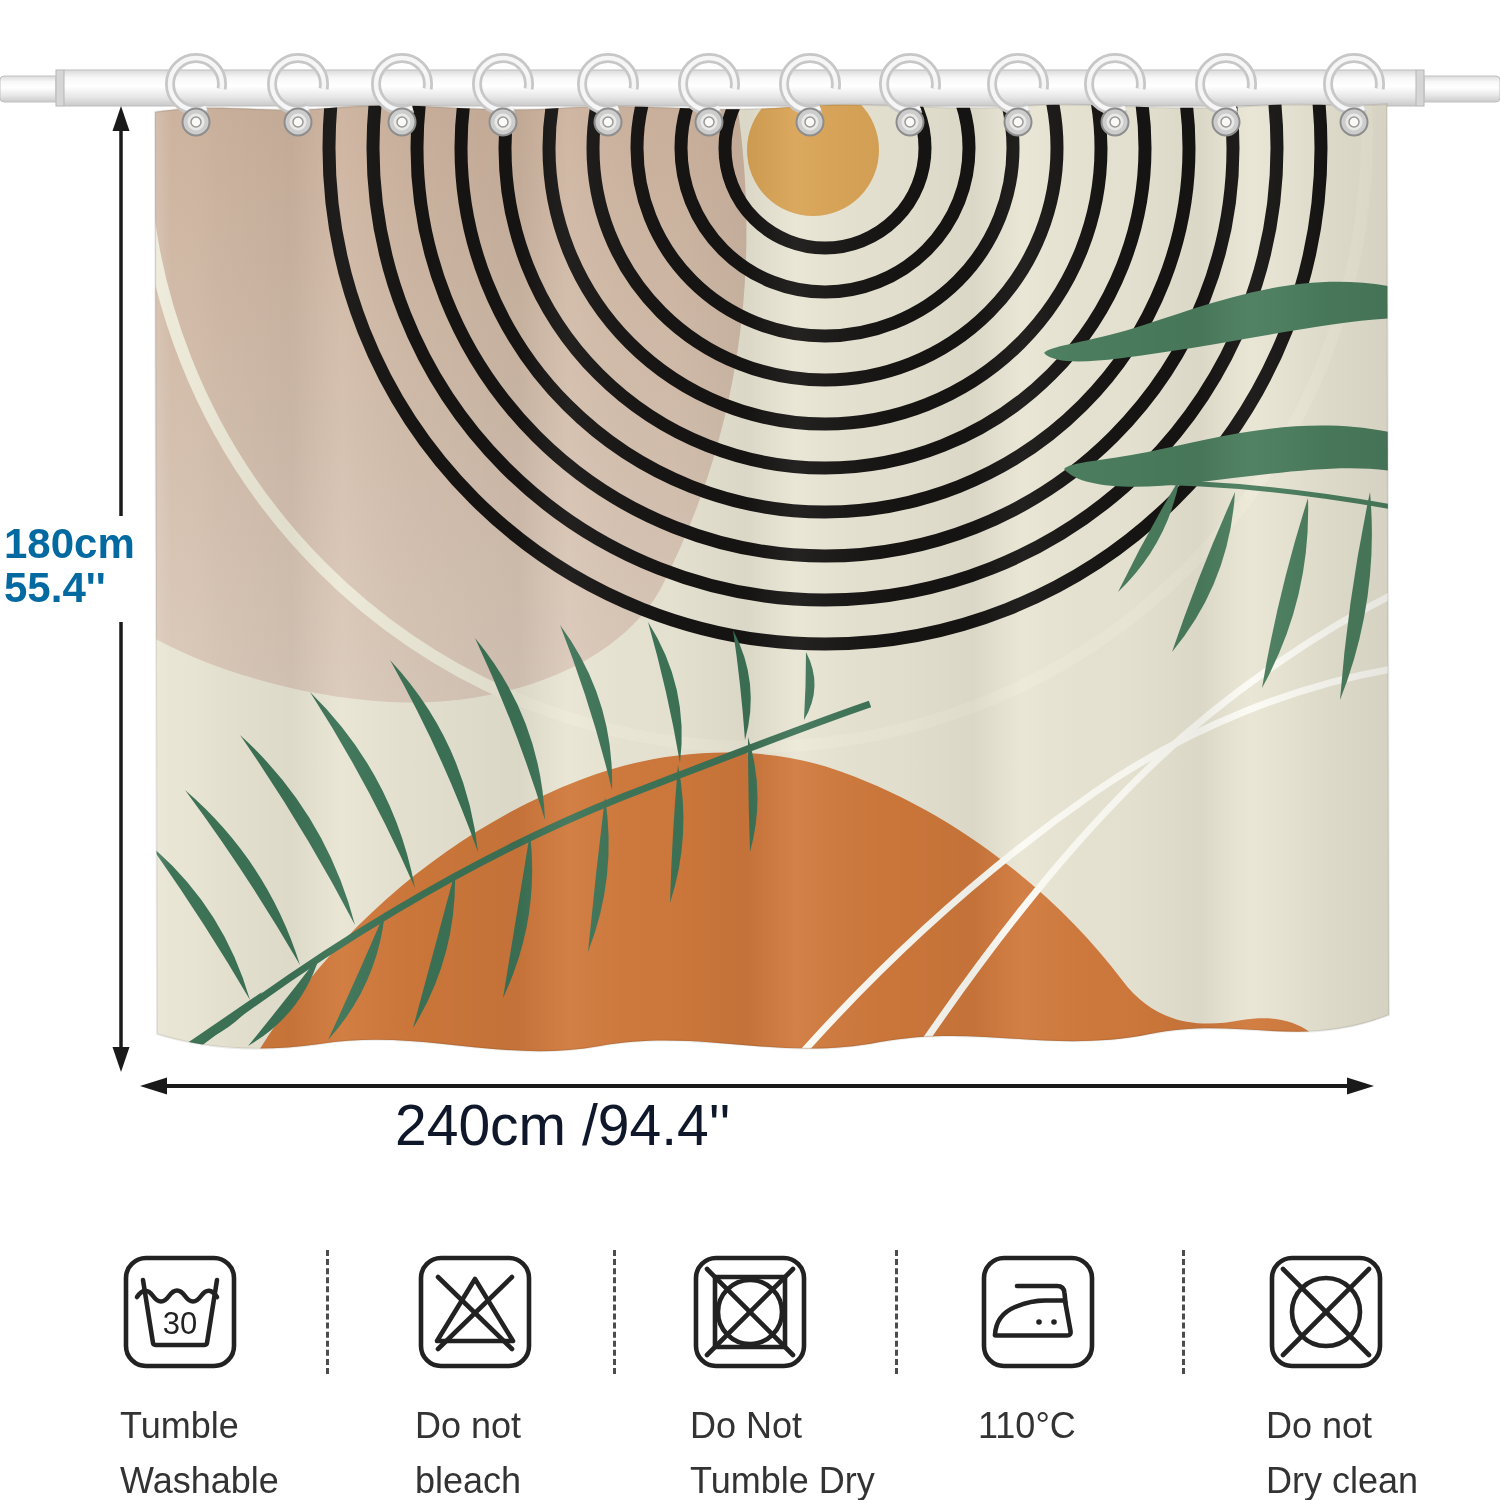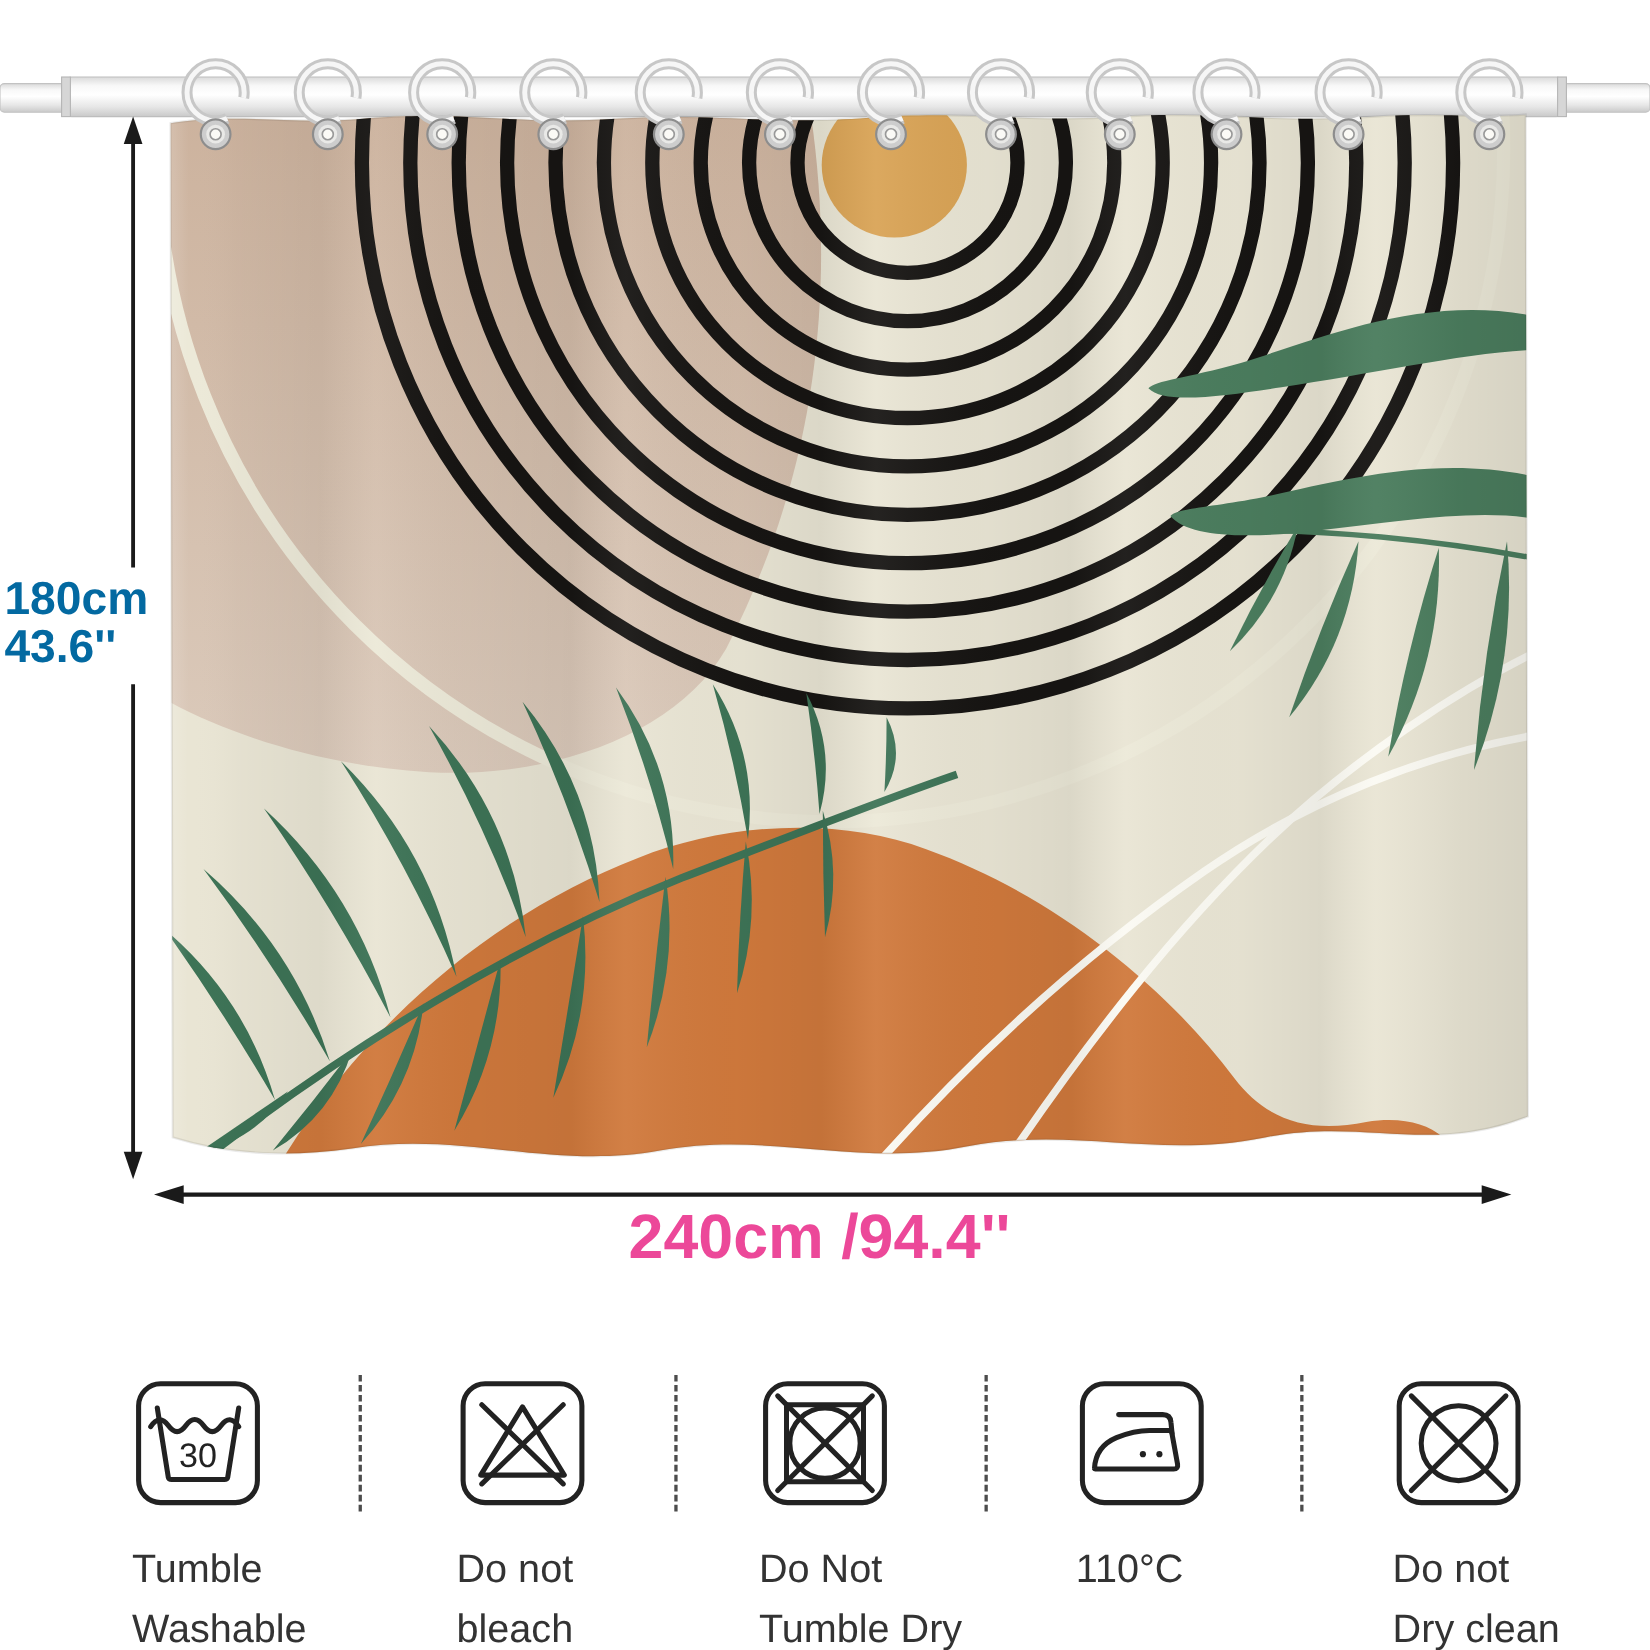--- a/index.html
+++ b/index.html
@@ -2,22 +2,22 @@
 <html><head>
 <meta charset="utf-8">
 <style>
   html,body{margin:0;padding:0;background:#fff;}
   .stage{position:relative;width:1500px;height:1500px;background:#ffffff;overflow:hidden;
          font-family:"Liberation Sans", sans-serif;}
   .stage svg.main{position:absolute;left:0;top:0;}
   
   .dim-v{position:absolute;left:4px;top:522px;font-weight:700;font-size:42px;line-height:44px;
          color:#0369a1;letter-spacing:0px;}
-  .dim-h{position:absolute;left:395px;top:1092px;width:700px;text-align:center;font-weight:700;
-         font-size:57px;color:#ec4899;}
+  .dim-h{position:absolute;left:395px;top:1092px;width:700px;text-align:left;font-weight:400;
+         font-size:57px;color:#0f172a;}
   
   .care-item{position:absolute;top:1252px;width:230px;}
   .care-item svg{display:block;width:120px;height:120px;}
   .care-label{margin-top:26px;font-size:36px;line-height:55px;color:#333;}
   .care-sep{position:absolute;top:1250px;height:124px;width:0;border-left:3px dashed #4c4c4c;}
   .ol{fill:none;stroke:#222;stroke-width:4.6;stroke-linecap:round;stroke-linejoin:round;}
   .ictext{font-family:"Liberation Sans",sans-serif;font-size:31px;fill:#222;text-anchor:middle;}
 </style>
 </head>
 <body>
@@ -167,21 +167,21 @@
   </g>
   <g stroke="#1a1a1a" fill="#1a1a1a">
     <line x1="164" y1="1086" x2="1350" y2="1086" stroke-width="4"></line>
     <polygon points="140,1086 167,1077.5 167,1094.5" stroke="none"></polygon>
     <polygon points="1374,1086 1347,1077.5 1347,1094.5" stroke="none"></polygon>
   </g>
 </svg>
 
 <div class="dim-v">
   <div>180cm</div>
-  <div>43.6''</div>
+  <div>55.4''</div>
 </div>
 <div class="dim-h">240cm /94.4''</div>
 
 <div>
 
   <div class="care-item" style="left:120px">
     <svg viewBox="-60 -60 120 120">
       <rect class="ol" x="-54" y="-54" width="108" height="108" rx="20"></rect>
       <path class="ol" d="M-37,-32 L-27,31 Q-26.5,33 -24,33 L24,33 Q26.5,33 27,31 L37,-32"></path>
       <path class="ol" d="M-43,-15 q8,-12 16,-1 q8,11 16,0 q8,-11 16,0 q8,11 16,0 q8,-11 16,1"></path>

